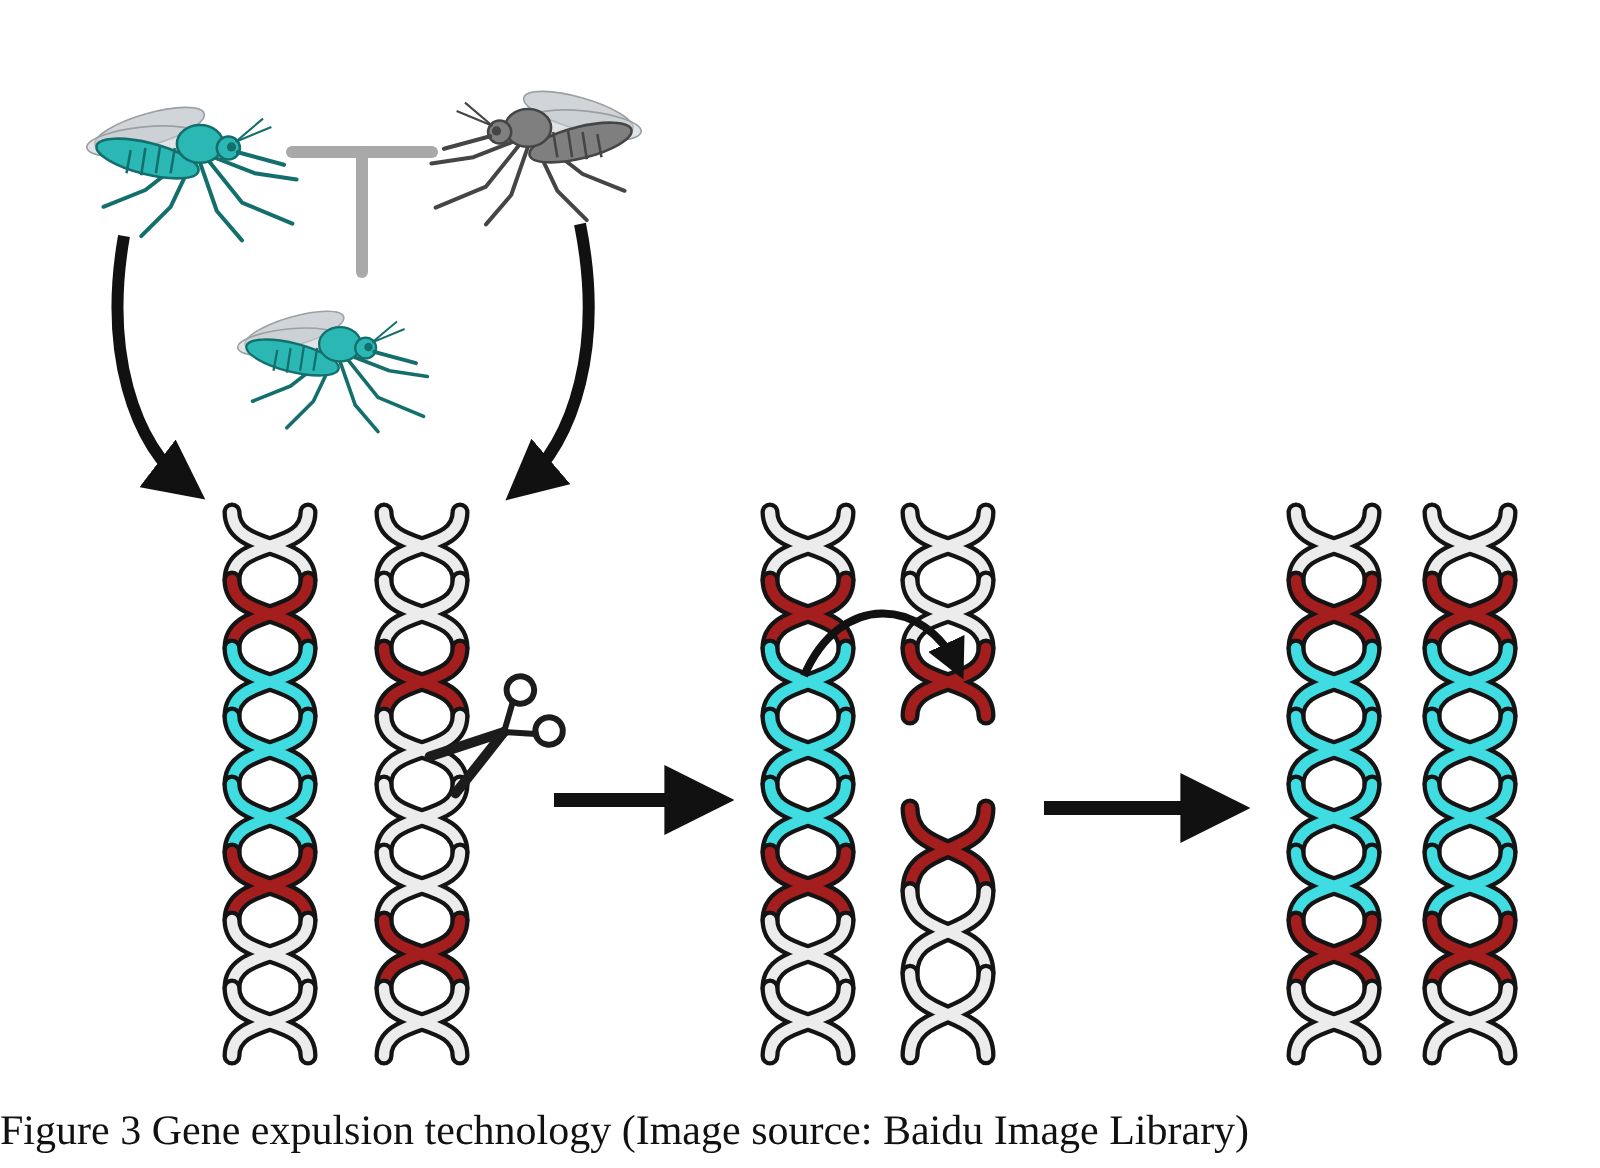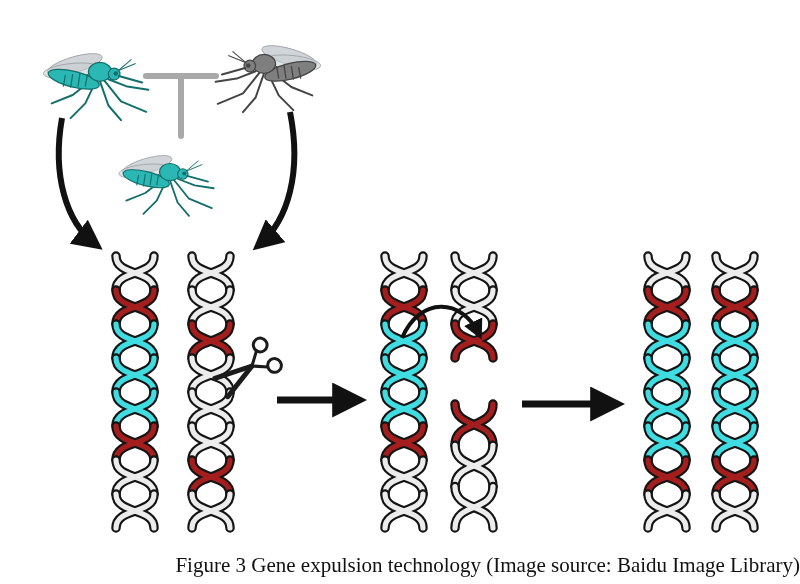--- a/index.html
+++ b/index.html
@@ -3,21 +3,21 @@
 <meta charset="utf-8">
 <style>
   html,body{margin:0;padding:0;background:#ffffff;}
   .stage{
     width:800px;height:584px;position:relative;background:#ffffff;
     font-family:"Liberation Serif", serif;overflow:hidden;
   }
   .stage svg{position:absolute;top:0;left:0;}
   .caption{
     position:absolute;left:0;right:0;bottom:6px;
-    text-align:right;font-size:21px;color:#111111;
+    text-align:left;font-size:21px;color:#111111;
     font-family:"Liberation Serif", serif;
     white-space:nowrap;
   }
 </style>
 </head>
 <body>
 
 <div class="stage">
 
   <svg width="800" height="548" viewBox="0 0 800 548">

